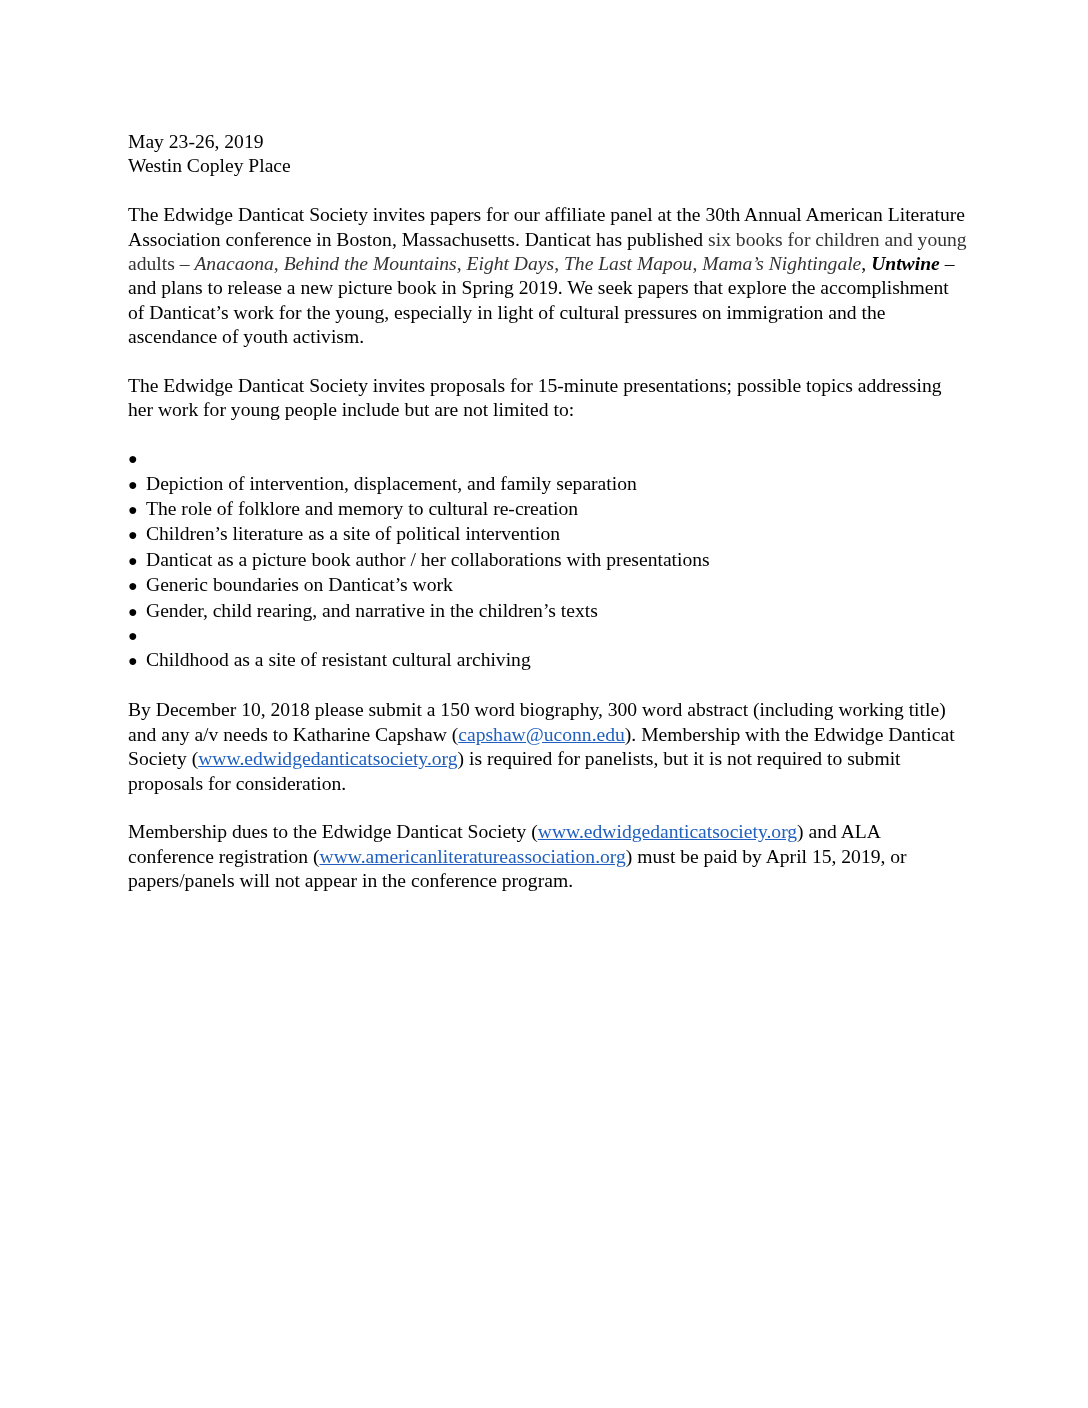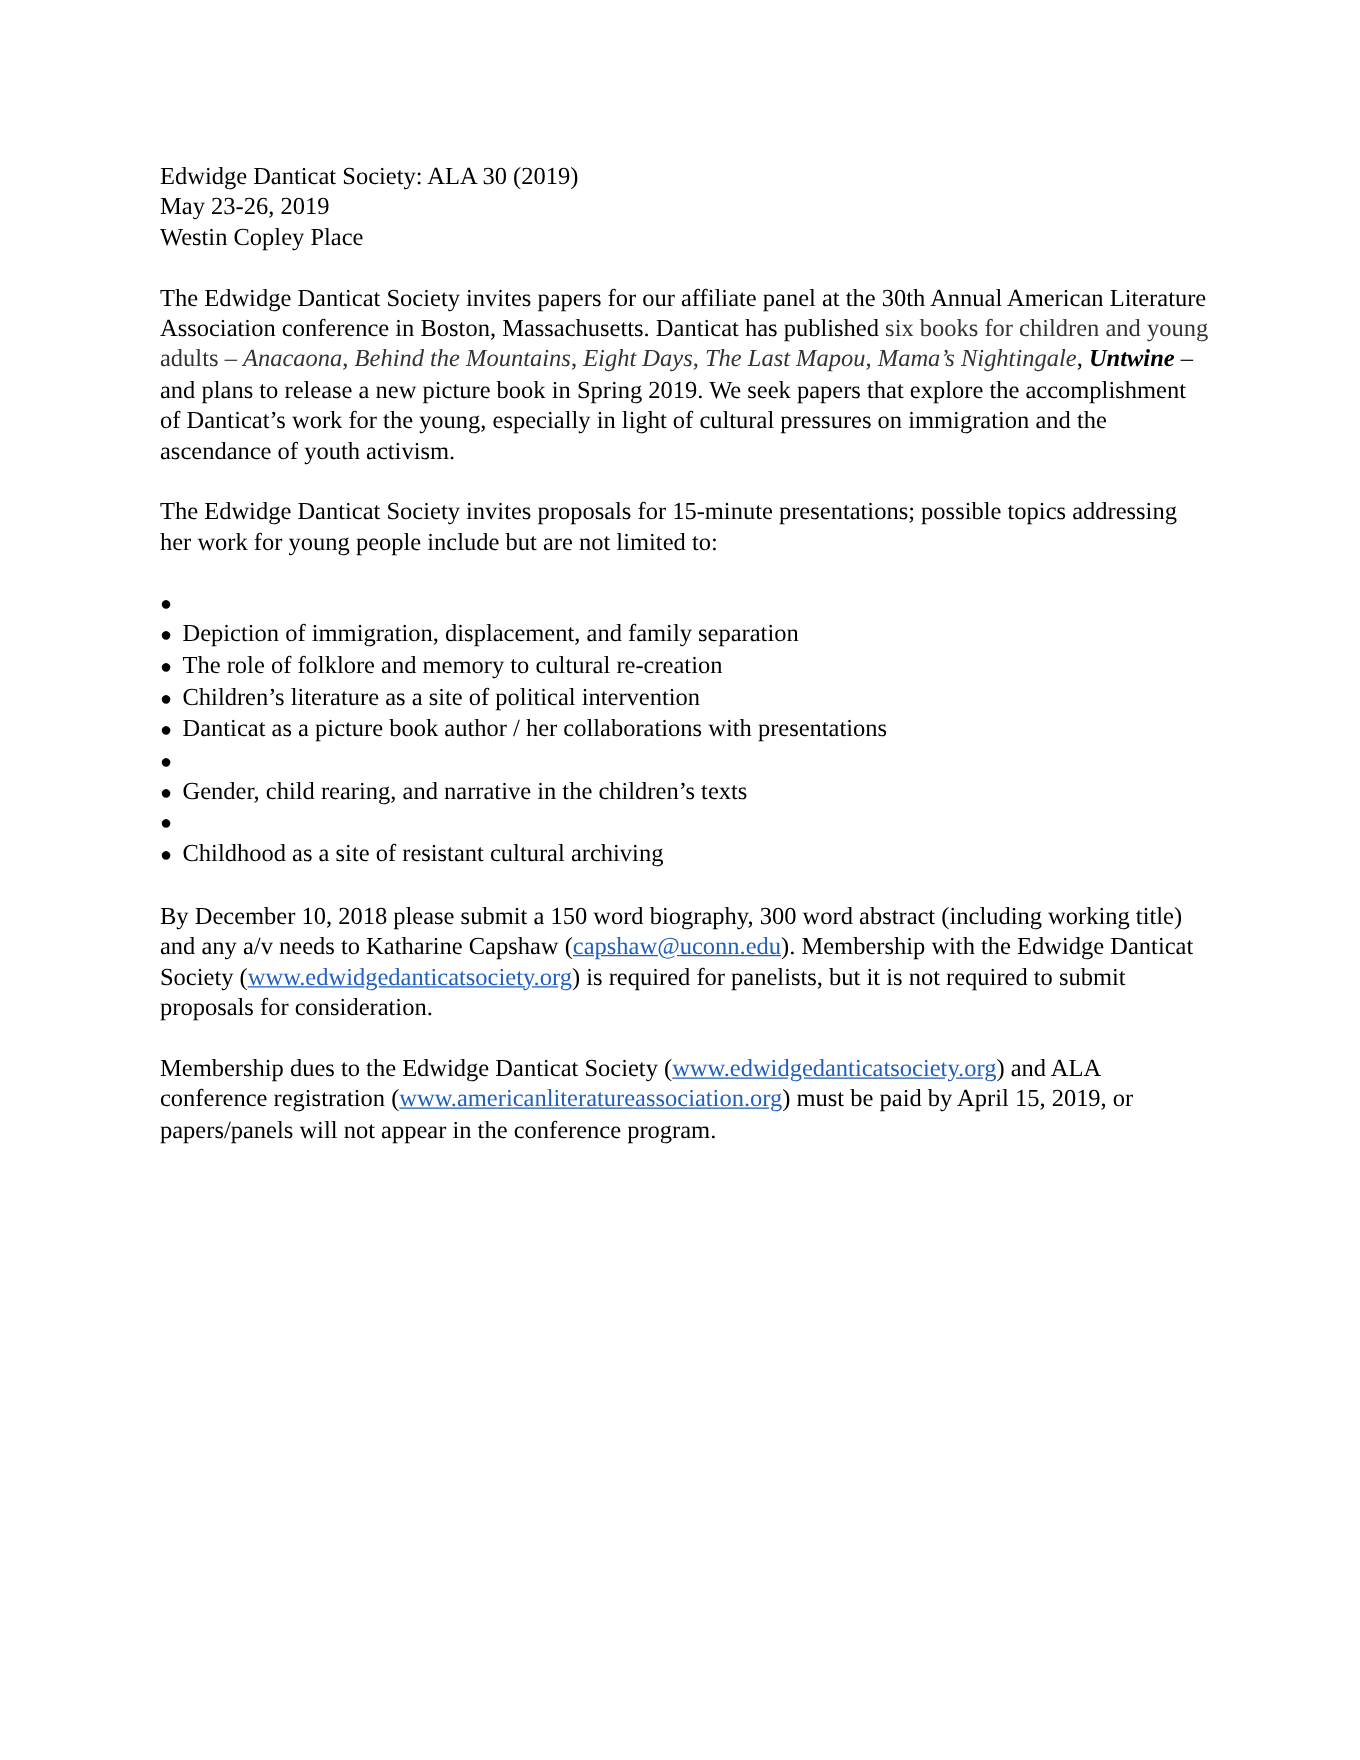--- a/index.html
+++ b/index.html
@@ -47,51 +47,51 @@
       width: 18px;
       font-size: 16px;
     }
   </style>
 </head>
 <body>
 
 <div class="page">
 
   <div class="block header-block">
-    <div>Edwidge Danticat Society: ALA 30 (2019)</div>
     <div>May 23-26, 2019</div>
     <div>Westin Copley Place</div>
   </div>
 
   <p class="para"><span>The Edwidge Danticat Society invites papers for our affiliate panel at the 30th Annual American Literature Association conference in Boston, Massachusetts. Danticat has published </span><span class="gray">six books for children and young adults – </span><span class="gray ital">Anacaona</span><span class="gray">, </span><span class="gray ital">Behind the Mountains</span><span class="gray">, </span><span class="gray ital">Eight Days</span><span class="gray">, </span><span class="gray ital">The Last Mapou</span><span class="gray">, </span><span class="gray ital">Mama’s Nightingale</span><span>, </span><span class="bold-ital">Untwine</span><span> – and plans to release a new picture book in Spring 2019. We seek papers that explore the accomplishment of Danticat’s work for the young, especially in light of cultural pressures on immigration and the ascendance of youth activism.</span></p>
 
   <p class="para">The Edwidge Danticat Society invites proposals for 15-minute presentations; possible topics addressing her work for young people include but are not limited to:</p>
 
   <ul class="topics">
     <li>
         <span class="bullet">●</span>
       </li>
     <li>
         <span class="bullet">●</span>
-        <span>Depiction of immigration, displacement, and family separation</span>
+        <span>Depiction of intervention, displacement, and family separation</span>
       </li>
     <li>
         <span class="bullet">●</span>
         <span>The role of folklore and memory to cultural re-creation</span>
       </li>
     <li>
         <span class="bullet">●</span>
         <span>Children’s literature as a site of political intervention</span>
       </li>
     <li>
         <span class="bullet">●</span>
         <span>Danticat as a picture book author / her collaborations with presentations</span>
       </li>
     <li>
         <span class="bullet">●</span>
+        <span>Generic boundaries on Danticat’s work</span>
       </li>
     <li>
         <span class="bullet">●</span>
         <span>Gender, child rearing, and narrative in the children’s texts</span>
       </li>
     <li>
         <span class="bullet">●</span>
       </li>
     <li>
         <span class="bullet">●</span>

